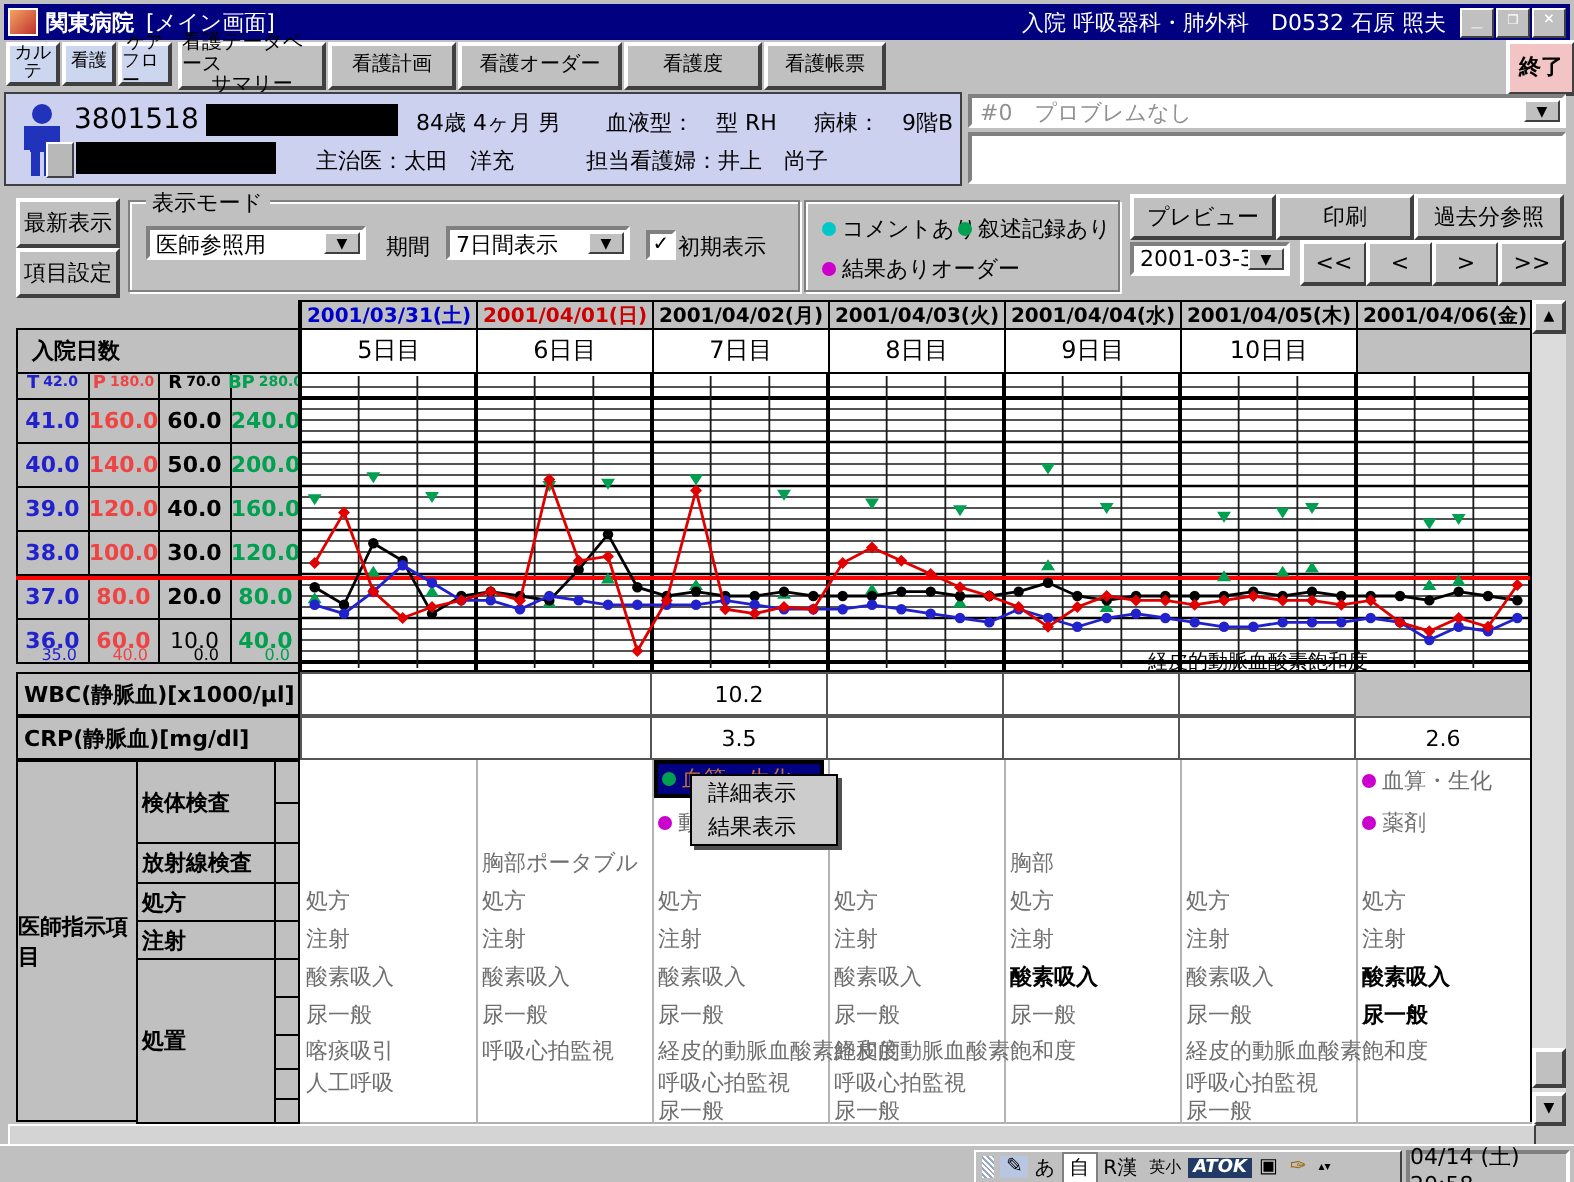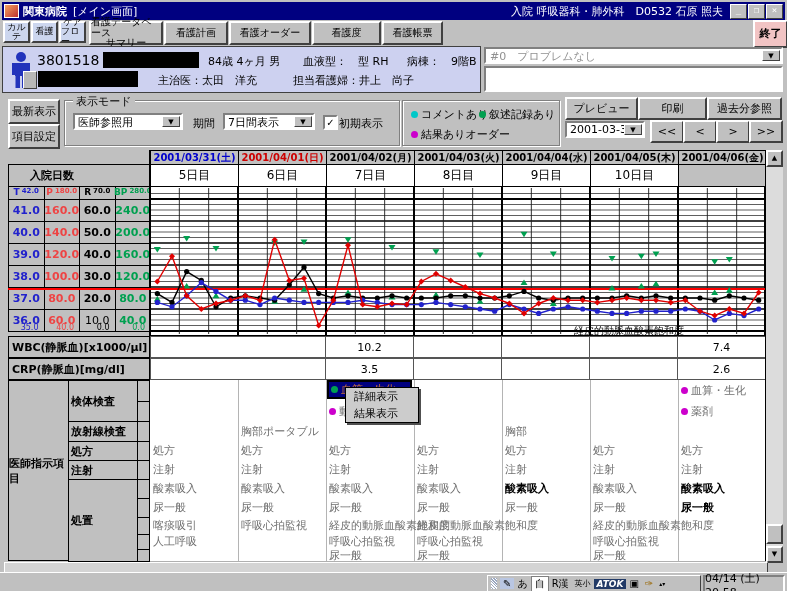--- a/index.html
+++ b/index.html
@@ -129,21 +129,21 @@
   <div class="abs btn raised" style="left:749px;top:120px;width:30px;height:19px;">&gt;&gt;</div>
 
   <div id="tablearea" class="abs" style="left:0;top:148px;width:787px;height:424px;">
       <div style="position: absolute; left: 150px; top: 2px; width: 87px; height: 13px; border: 1px solid rgb(0, 0, 0); background: rgb(192, 192, 192); font-weight: bold; font-size: 10px; color: rgb(0, 0, 204); display: flex; align-items: center; justify-content: center; white-space: nowrap;">2001/03/31(土)</div>
       <div style="position: absolute; left: 238px; top: 2px; width: 87px; height: 13px; border: 1px solid rgb(0, 0, 0); background: rgb(192, 192, 192); font-weight: bold; font-size: 10px; color: rgb(204, 0, 0); display: flex; align-items: center; justify-content: center; white-space: nowrap;">2001/04/01(日)</div>
       <div style="position: absolute; left: 326px; top: 2px; width: 87px; height: 13px; border: 1px solid rgb(0, 0, 0); background: rgb(192, 192, 192); font-weight: bold; font-size: 10px; color: rgb(0, 0, 0); display: flex; align-items: center; justify-content: center; white-space: nowrap;">2001/04/02(月)</div>
       <div style="position: absolute; left: 414px; top: 2px; width: 87px; height: 13px; border: 1px solid rgb(0, 0, 0); background: rgb(192, 192, 192); font-weight: bold; font-size: 10px; color: rgb(0, 0, 0); display: flex; align-items: center; justify-content: center; white-space: nowrap;">2001/04/03(火)</div>
       <div style="position: absolute; left: 502px; top: 2px; width: 87px; height: 13px; border: 1px solid rgb(0, 0, 0); background: rgb(192, 192, 192); font-weight: bold; font-size: 10px; color: rgb(0, 0, 0); display: flex; align-items: center; justify-content: center; white-space: nowrap;">2001/04/04(水)</div>
       <div style="position: absolute; left: 590px; top: 2px; width: 87px; height: 13px; border: 1px solid rgb(0, 0, 0); background: rgb(192, 192, 192); font-weight: bold; font-size: 10px; color: rgb(0, 0, 0); display: flex; align-items: center; justify-content: center; white-space: nowrap;">2001/04/05(木)</div>
       <div style="position: absolute; left: 678px; top: 2px; width: 87px; height: 13px; border: 1px solid rgb(0, 0, 0); background: rgb(192, 192, 192); font-weight: bold; font-size: 10px; color: rgb(0, 0, 0); display: flex; align-items: center; justify-content: center; white-space: nowrap;">2001/04/06(金)</div>
-      <div style="position: absolute; left: 8px; top: 16px; width: 141px; height: 21px; border: 1px solid rgb(0, 0, 0); background: rgb(192, 192, 192); font-weight: bold; display: flex; align-items: center; padding-left: 21px;">入院日数</div>
+      <div style="position: absolute; left: 8px; top: 16px; width: 141px; height: 21px; border: 1px solid rgb(0, 0, 0); background: rgb(192, 192, 192); font-weight: bold; display: flex; align-items: center; padding-left: 7px;">入院日数</div>
       <div style="position: absolute; left: 150px; top: 16px; width: 87px; height: 21px; border: 1px solid rgb(0, 0, 0); background: rgb(255, 255, 255); font-size: 12px; display: flex; align-items: center; justify-content: center;">5日目</div>
       <div style="position: absolute; left: 238px; top: 16px; width: 87px; height: 21px; border: 1px solid rgb(0, 0, 0); background: rgb(255, 255, 255); font-size: 12px; display: flex; align-items: center; justify-content: center;">6日目</div>
       <div style="position: absolute; left: 326px; top: 16px; width: 87px; height: 21px; border: 1px solid rgb(0, 0, 0); background: rgb(255, 255, 255); font-size: 12px; display: flex; align-items: center; justify-content: center;">7日目</div>
       <div style="position: absolute; left: 414px; top: 16px; width: 87px; height: 21px; border: 1px solid rgb(0, 0, 0); background: rgb(255, 255, 255); font-size: 12px; display: flex; align-items: center; justify-content: center;">8日目</div>
       <div style="position: absolute; left: 502px; top: 16px; width: 87px; height: 21px; border: 1px solid rgb(0, 0, 0); background: rgb(255, 255, 255); font-size: 12px; display: flex; align-items: center; justify-content: center;">9日目</div>
       <div style="position: absolute; left: 590px; top: 16px; width: 87px; height: 21px; border: 1px solid rgb(0, 0, 0); background: rgb(255, 255, 255); font-size: 12px; display: flex; align-items: center; justify-content: center;">10日目</div>
       <div style="position: absolute; left: 8px; top: 38px; width: 34.5px; height: 12px; border: 1px solid rgb(0, 0, 0); background: rgb(192, 192, 192); color: rgb(34, 34, 204); font-weight: bold; font-size: 9px; display: flex; align-items: flex-start; justify-content: center; box-sizing: content-box;">T<span style="font-size: 7px; margin-left: 2px;">42.0</span></div>
       <div style="position: absolute; left: 8px; top: 51px; width: 34.5px; height: 21px; border: 1px solid rgb(0, 0, 0); background: rgb(192, 192, 192); color: rgb(34, 34, 204); font-weight: bold; display: flex; align-items: center; justify-content: center;">41.0</div>
       <div style="position: absolute; left: 8px; top: 73px; width: 34.5px; height: 21px; border: 1px solid rgb(0, 0, 0); background: rgb(192, 192, 192); color: rgb(34, 34, 204); font-weight: bold; display: flex; align-items: center; justify-content: center;">40.0</div>
       <div style="position: absolute; left: 8px; top: 95px; width: 34.5px; height: 21px; border: 1px solid rgb(0, 0, 0); background: rgb(192, 192, 192); color: rgb(34, 34, 204); font-weight: bold; display: flex; align-items: center; justify-content: center;">39.0</div>
@@ -391,21 +391,20 @@
         <path d="M 608.6666666666666 103.5 L 611.6666666666666 106.5 L 608.6666666666666 109.5 L 605.6666666666666 106.5 Z" fill="#e00000"></path>
         <text x="424" y="148" font-size="10" fill="#000">経皮的動脈血酸素飽和度</text>
       </svg>
       <div style="position: absolute; left: 8px; top: 188px; width: 141px; height: 20px; border: 1px solid rgb(0, 0, 0); background: rgb(192, 192, 192); font-weight: bold; display: flex; align-items: center; padding-left: 3px;">WBC(静脈血)[x1000/μl]</div>
       <div style="position: absolute; left: 150px; top: 188px; width: 87px; height: 20px; border-width: 1px; border-style: solid; border-color: rgb(85, 85, 85); background: rgb(255, 255, 255); display: flex; align-items: center; justify-content: center;"></div>
       <div style="position: absolute; left: 238px; top: 188px; width: 87px; height: 20px; border-top: 1px solid rgb(85, 85, 85); border-right: 1px solid rgb(85, 85, 85); border-bottom: 1px solid rgb(85, 85, 85); border-left: none; background: rgb(255, 255, 255); display: flex; align-items: center; justify-content: center;"></div>
       <div style="position: absolute; left: 326px; top: 188px; width: 87px; height: 20px; border-top: 1px solid rgb(85, 85, 85); border-right: 1px solid rgb(85, 85, 85); border-bottom: 1px solid rgb(85, 85, 85); border-left: none; background: rgb(255, 255, 255); display: flex; align-items: center; justify-content: center;">10.2</div>
       <div style="position: absolute; left: 414px; top: 188px; width: 87px; height: 20px; border-top: 1px solid rgb(85, 85, 85); border-right: 1px solid rgb(85, 85, 85); border-bottom: 1px solid rgb(85, 85, 85); border-left: none; background: rgb(255, 255, 255); display: flex; align-items: center; justify-content: center;"></div>
       <div style="position: absolute; left: 502px; top: 188px; width: 87px; height: 20px; border-top: 1px solid rgb(85, 85, 85); border-right: 1px solid rgb(85, 85, 85); border-bottom: 1px solid rgb(85, 85, 85); border-left: none; background: rgb(255, 255, 255); display: flex; align-items: center; justify-content: center;"></div>
       <div style="position: absolute; left: 590px; top: 188px; width: 87px; height: 20px; border-top: 1px solid rgb(85, 85, 85); border-right: 1px solid rgb(85, 85, 85); border-bottom: 1px solid rgb(85, 85, 85); border-left: none; background: rgb(255, 255, 255); display: flex; align-items: center; justify-content: center;"></div>
-      <div style="position: absolute; left: 678px; top: 188px; width: 87px; height: 20px; border-top: 1px solid rgb(85, 85, 85); border-right: 1px solid rgb(85, 85, 85); border-bottom: 1px solid rgb(85, 85, 85); border-left: none; background: rgb(255, 255, 255); display: flex; align-items: center; justify-content: center;">7.4</div>
       <div style="position: absolute; left: 8px; top: 210px; width: 141px; height: 20px; border: 1px solid rgb(0, 0, 0); background: rgb(192, 192, 192); font-weight: bold; display: flex; align-items: center; padding-left: 3px;">CRP(静脈血)[mg/dl]</div>
       <div style="position: absolute; left: 150px; top: 210px; width: 87px; height: 20px; border-width: 1px; border-style: solid; border-color: rgb(85, 85, 85); background: rgb(255, 255, 255); display: flex; align-items: center; justify-content: center;"></div>
       <div style="position: absolute; left: 238px; top: 210px; width: 87px; height: 20px; border-top: 1px solid rgb(85, 85, 85); border-right: 1px solid rgb(85, 85, 85); border-bottom: 1px solid rgb(85, 85, 85); border-left: none; background: rgb(255, 255, 255); display: flex; align-items: center; justify-content: center;"></div>
       <div style="position: absolute; left: 326px; top: 210px; width: 87px; height: 20px; border-top: 1px solid rgb(85, 85, 85); border-right: 1px solid rgb(85, 85, 85); border-bottom: 1px solid rgb(85, 85, 85); border-left: none; background: rgb(255, 255, 255); display: flex; align-items: center; justify-content: center;">3.5</div>
       <div style="position: absolute; left: 414px; top: 210px; width: 87px; height: 20px; border-top: 1px solid rgb(85, 85, 85); border-right: 1px solid rgb(85, 85, 85); border-bottom: 1px solid rgb(85, 85, 85); border-left: none; background: rgb(255, 255, 255); display: flex; align-items: center; justify-content: center;"></div>
       <div style="position: absolute; left: 502px; top: 210px; width: 87px; height: 20px; border-top: 1px solid rgb(85, 85, 85); border-right: 1px solid rgb(85, 85, 85); border-bottom: 1px solid rgb(85, 85, 85); border-left: none; background: rgb(255, 255, 255); display: flex; align-items: center; justify-content: center;"></div>
       <div style="position: absolute; left: 590px; top: 210px; width: 87px; height: 20px; border-top: 1px solid rgb(85, 85, 85); border-right: 1px solid rgb(85, 85, 85); border-bottom: 1px solid rgb(85, 85, 85); border-left: none; background: rgb(255, 255, 255); display: flex; align-items: center; justify-content: center;"></div>
       <div style="position: absolute; left: 678px; top: 210px; width: 87px; height: 20px; border-top: 1px solid rgb(85, 85, 85); border-right: 1px solid rgb(85, 85, 85); border-bottom: 1px solid rgb(85, 85, 85); border-left: none; background: rgb(255, 255, 255); display: flex; align-items: center; justify-content: center;">2.6</div>
       <div style="position: absolute; left: 68px; top: 232px; width: 68px; height: 40px; border: 1px solid rgb(0, 0, 0); background: rgb(192, 192, 192); font-weight: bold; display: flex; align-items: center; padding-left: 2px;">検体検査</div>
       <div style="position: absolute; left: 8px; top: 232px; width: 59px; height: 179px; border: 1px solid rgb(0, 0, 0); background: rgb(192, 192, 192); font-weight: bold; display: flex; align-items: center; justify-content: center;">医師指示項目</div>

